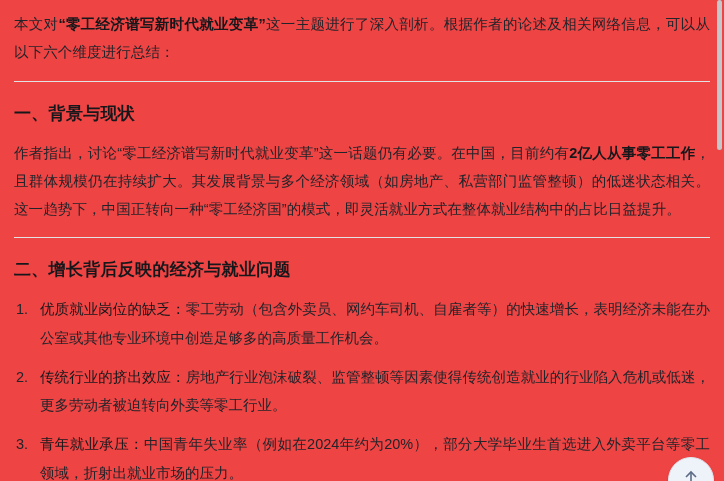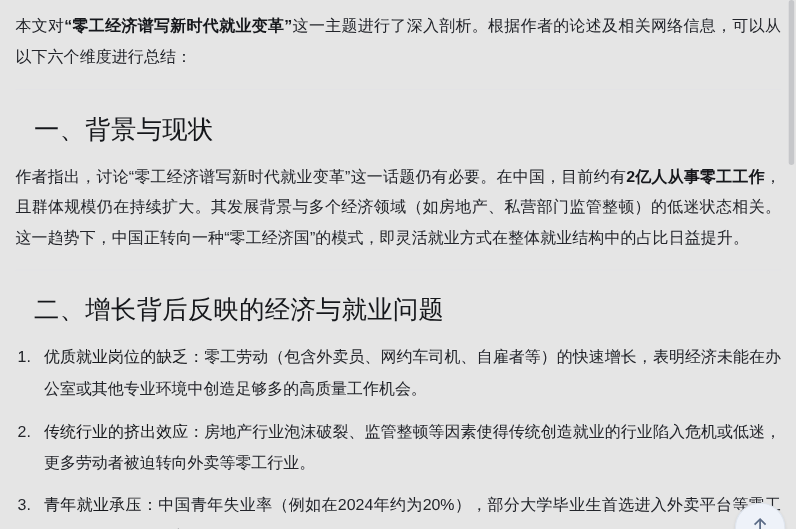--- a/index.html
+++ b/index.html
@@ -11,36 +11,36 @@
     width: 724px;
     height: 481px;
     overflow: hidden;
     font-family: "Liberation Sans", "DejaVu Sans", sans-serif;
     color: #1f2023;
   }
   #doc {
     position: relative;
     width: 724px;
     height: 481px;
-    background: #e5e5e5;
+    background: #ef4444;
     box-sizing: border-box;
     padding: 10px 14px 0 14px;
   }
   p.para {
     margin: 0 0 14px 0;
     font-size: 14.5px;
     line-height: 1.95;
     letter-spacing: 0.1px;
     color: #22242a;
     text-align: justify;
   }
   h2.heading {
-    margin: 20px 0 14px 17px;
-    font-size: 23px;
-    font-weight: normal;
+    margin: 20px 0 14px 0;
+    font-size: 17px;
+    font-weight: bold;
     color: #15171b;
     letter-spacing: 0.3px;
   }
   .hr {
     height: 1px;
     background: #e3e3e6;
     border: 0;
     margin: 0 0 2px 0;
   }
   strong.bold {

